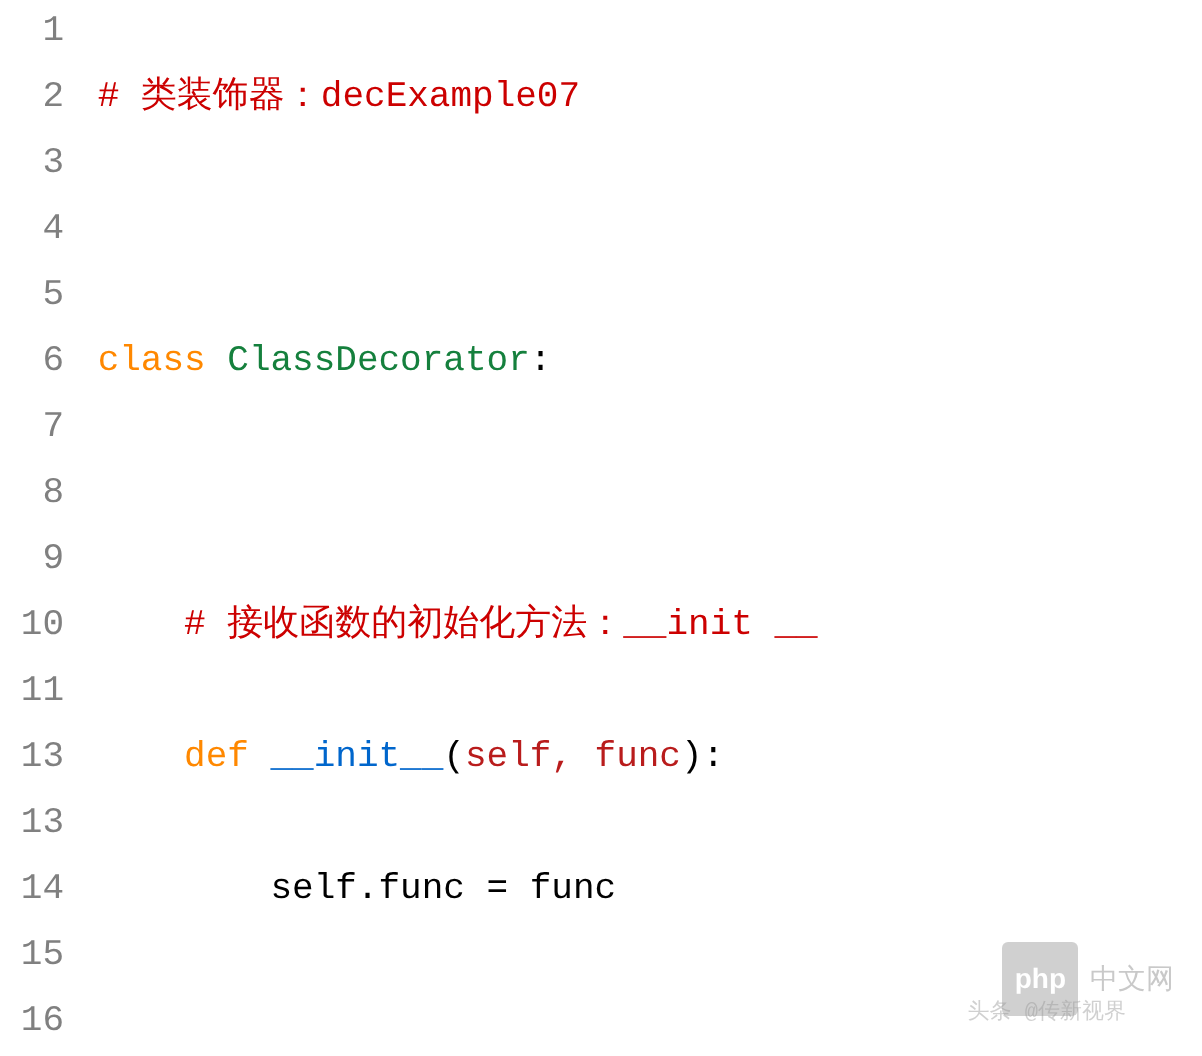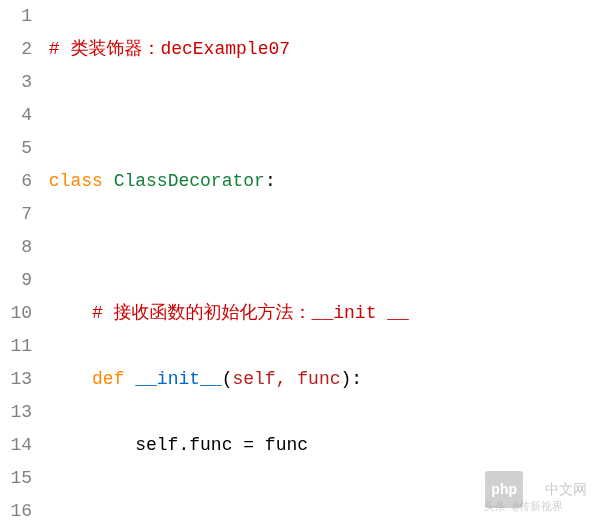--- a/index.html
+++ b/index.html
@@ -37,21 +37,21 @@
     .classname { color: #15803d; }
     .funcname { color: #0066cc; }
     .param { color: #b91c1c; }
     .normal { color: #000000; }
     .watermark {
       position: absolute;
       right: 14px;
       bottom: 20px;
       display: flex;
       align-items: center;
-      gap: 22px;
+      gap: 6px;
       opacity: 0.45;
       font-family: Arial, sans-serif;
     }
     .watermark-box {
       background: #999;
       color: #fff;
       font-weight: bold;
       font-size: 14px;
       padding: 2px 6px;
       border-radius: 3px;

